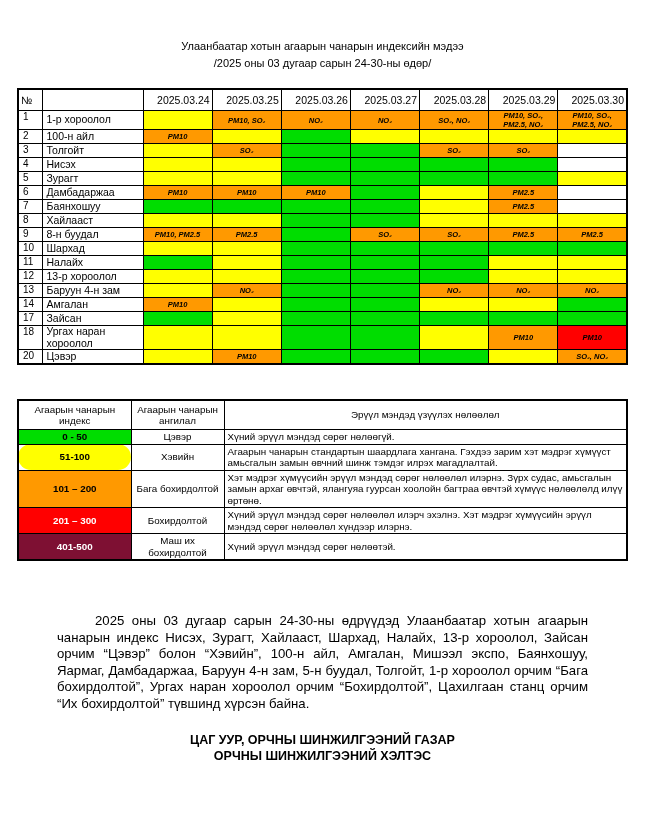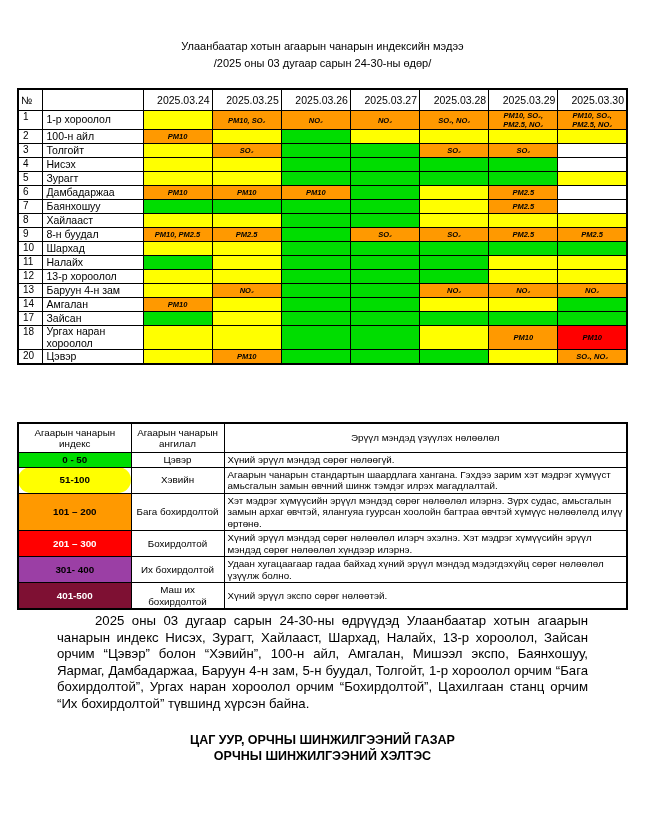--- a/index.html
+++ b/index.html
@@ -27,21 +27,21 @@
   }
   .aqi-table .name-cell{
     font-size:10.5px;text-align:left;vertical-align:middle;padding-left:4px;line-height:11.5px;
   }
   .aqi-table .val-cell{
     font-size:7.5px;font-weight:bold;font-style:italic;text-align:center;
     vertical-align:middle;line-height:9px;
   }
   
   .legend-table{
-    position:absolute;left:17px;top:422px;width:611px;
+    position:absolute;left:17px;top:399px;width:611px;
     border:2px solid #000;
   }
   .legend-table td,.legend-table th{
     border:1px solid #000;padding:1px 3px;font-size:9.8px;line-height:11.5px;
   }
   .legend-table th{font-weight:normal;text-align:center;vertical-align:middle;height:26px;}
   .legend-table .range-cell{font-weight:bold;text-align:center;vertical-align:middle;}
   .legend-table .cat-cell{text-align:center;vertical-align:middle;}
   .legend-table .effect-cell{text-align:left;vertical-align:middle;}
   
@@ -308,28 +308,23 @@
           <td class="range-cell" style="background-color: rgb(255, 153, 0); color: rgb(0, 0, 0);">101 – 200</td>
           <td class="cat-cell">Бага бохирдолтой</td>
           <td class="effect-cell">Хэт мэдрэг хүмүүсийн эрүүл мэндэд  сөрөг нөлөөлөл илэрнэ. Зүрх судас, амьсгалын замын архаг өвчтэй, ялангуяа гуурсан хоолойн багтраа өвчтэй хүмүүс нөлөөлөлд илүү өртөнө.</td>
         </tr>
         <tr>
           <td class="range-cell" style="background-color: rgb(255, 0, 0); color: rgb(255, 255, 255);">201 – 300</td>
           <td class="cat-cell">Бохирдолтой</td>
           <td class="effect-cell">Хүний эрүүл мэндэд сөрөг нөлөөлөл илэрч эхэлнэ. Хэт мэдрэг хүмүүсийн эрүүл мэндэд сөрөг нөлөөлөл хүндээр илэрнэ.</td>
         </tr>
         <tr>
-          <td class="range-cell" style="background-color: rgb(155, 63, 165); color: rgb(0, 0, 0);">301- 400</td>
-          <td class="cat-cell">Их бохирдолтой</td>
-          <td class="effect-cell">Удаан хугацаагаар гадаа байхад хүний эрүүл мэндэд мэдэгдэхүйц сөрөг нөлөөлөл үзүүлж болно.</td>
-        </tr>
-        <tr>
           <td class="range-cell" style="background-color: rgb(126, 16, 51); color: rgb(255, 255, 255);">401-500</td>
           <td class="cat-cell">Маш их бохирдолтой</td>
-          <td class="effect-cell">Хүний эрүүл экспо сөрөг нөлөөтэй.</td>
+          <td class="effect-cell">Хүний эрүүл мэндэд сөрөг нөлөөтэй.</td>
         </tr>
       </tbody>
   </table>
 
   <p class="summary">2025 оны 03 дугаар сарын 24-30-ны өдрүүдэд Улаанбаатар хотын агаарын чанарын индекс Нисэх, Зурагт, Хайлааст, Шархад, Налайх, 13-р хороолол, Зайсан орчим “Цэвэр” болон “Хэвийн”, 100-н айл, Амгалан, Мишээл экспо, Баянхошуу, Яармаг, Дамбадаржаа, Баруун 4-н зам, 5-н буудал, Толгойт, 1-р хороолол орчим “Бага бохирдолтой”, Ургах наран хороолол орчим “Бохирдолтой”, Цахилгаан станц орчим “Их бохирдолтой” түвшинд хүрсэн байна.</p>
 
   <div class="footer">
     <div>ЦАГ УУР, ОРЧНЫ ШИНЖИЛГЭЭНИЙ ГАЗАР</div>
     <div>ОРЧНЫ ШИНЖИЛГЭЭНИЙ ХЭЛТЭС</div>
   </div>

